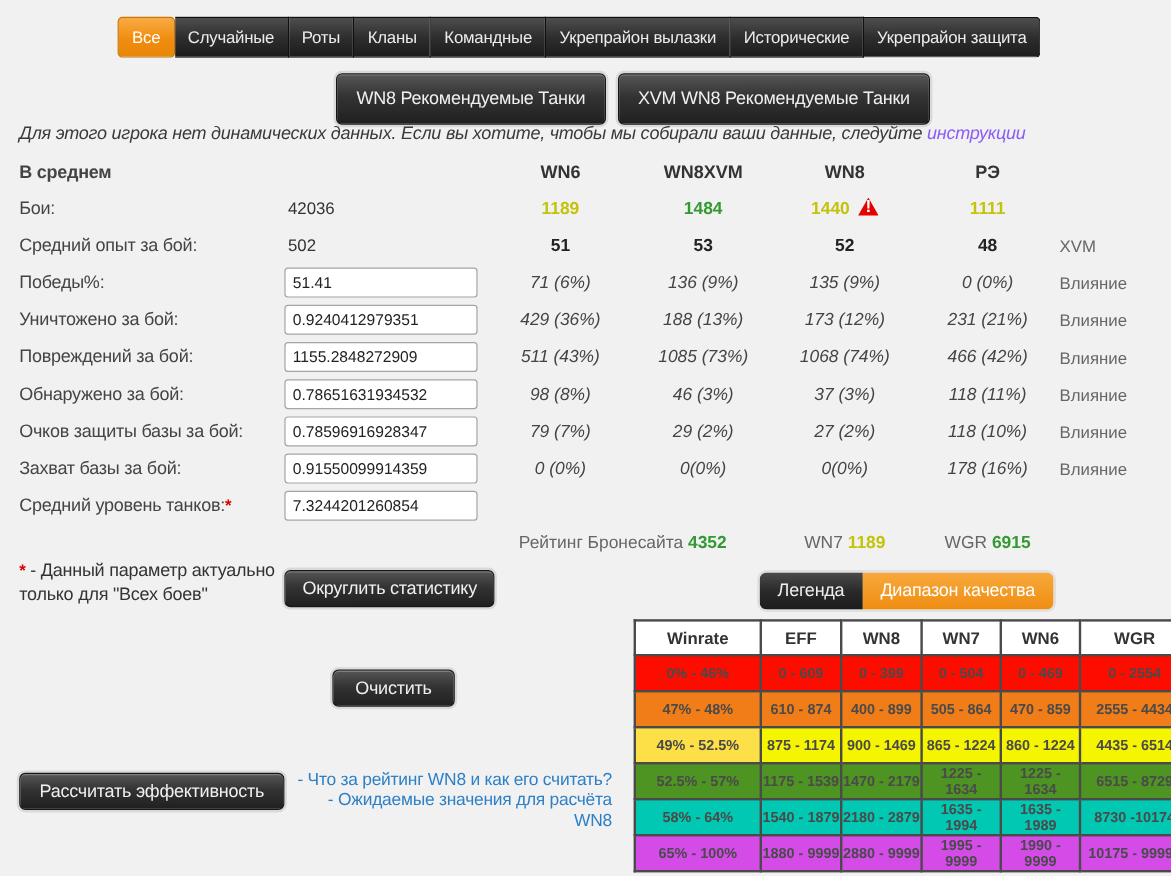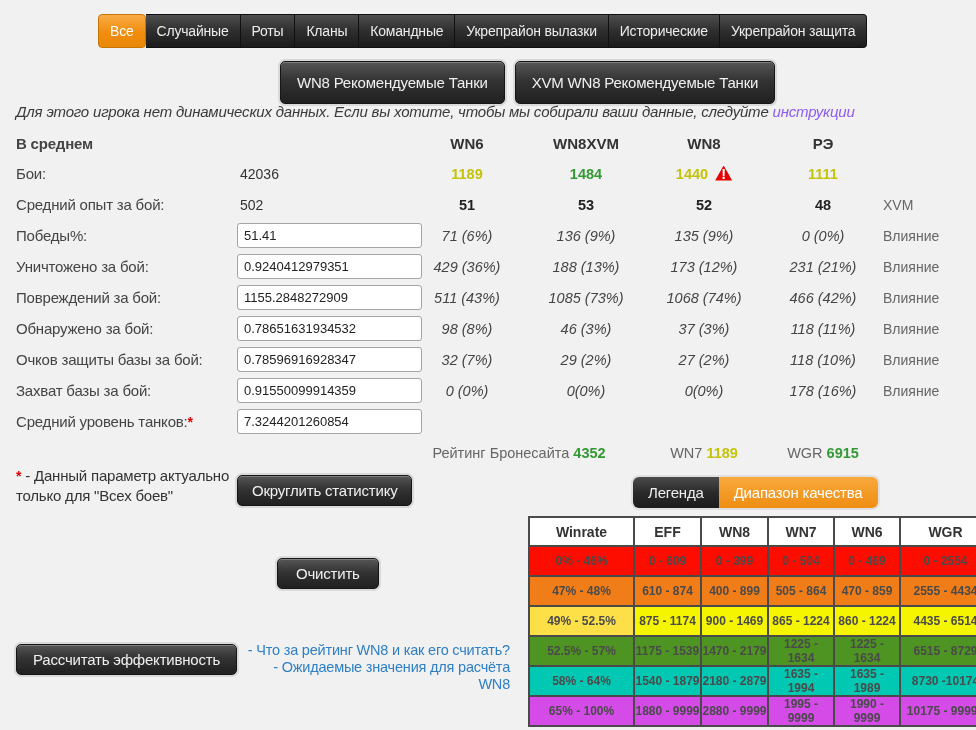--- a/index.html
+++ b/index.html
@@ -49,21 +49,21 @@
     grid-template-columns:221px 163px 134px 104px 132px 106px 1fr;
     align-items:center; height:31px; padding-left:16px;
   }
   .srow.header { height:30px; }
   .c.num { text-align:center; }
   .section-title { font-weight:bold; font-size:16px; color:#333; }
   .colhead { font-weight:bold; font-size:15px; color:#333; }
   .label { font-size:15px; color:#444; letter-spacing:-0.2px; white-space:nowrap; }
   .plain-value { font-size:14px; color:#333; padding-left:3px; }
   .stat-input {
-    width:185px; height:25px; border:1px solid #a5a5a5; border-radius:3px;
+    width:161px; height:25px; border:1px solid #a5a5a5; border-radius:3px;
     background:#fff; font-size:13px; color:#222; padding:0 6px;
     font-family:inherit;
   }
   .bold span { font-weight:bold; color:#222; font-size:14.5px; }
   .italic span { font-style:italic; color:#444; font-size:14.5px; }
   .rating span { font-weight:bold; font-size:14.5px; }
   .right-label { color:#666; font-size:14px; padding-left:7px; }
   .red-star, .red { color:#e00000; font-weight:bold; font-size:14px; }
 
   .warn {
@@ -195,21 +195,21 @@
           <div class="c value" data-interactable="false"><input class="stat-input" data-interactable="true" value="0.78651631934532" style=""></div>
           <div class="c num italic" data-interactable="false"><span data-interactable="false">98 (8%)</span></div>
           <div class="c num italic" data-interactable="false"><span data-interactable="false">46 (3%)</span></div>
           <div class="c num italic" data-interactable="false"><span data-interactable="false">37 (3%)</span></div>
           <div class="c num italic" data-interactable="false"><span data-interactable="false">118 (11%)</span></div>
           <div class="c right-label" data-interactable="false">Влияние</div>
         </div>
         <div class="srow" data-interactable="false">
           <div class="c label" data-interactable="false">Очков защиты базы за бой:</div>
           <div class="c value" data-interactable="false"><input class="stat-input" data-interactable="true" value="0.78596916928347" style=""></div>
-          <div class="c num italic" data-interactable="false"><span data-interactable="false">32 (7%)</span></div>
+          <div class="c num italic" data-interactable="false"><span data-interactable="false">79 (7%)</span></div>
           <div class="c num italic" data-interactable="false"><span data-interactable="false">29 (2%)</span></div>
           <div class="c num italic" data-interactable="false"><span data-interactable="false">27 (2%)</span></div>
           <div class="c num italic" data-interactable="false"><span data-interactable="false">118 (10%)</span></div>
           <div class="c right-label" data-interactable="false">Влияние</div>
         </div>
         <div class="srow" data-interactable="false">
           <div class="c label" data-interactable="false">Захват базы за бой:</div>
           <div class="c value" data-interactable="false"><input class="stat-input" data-interactable="true" value="0.91550099914359" style=""></div>
           <div class="c num italic" data-interactable="false"><span data-interactable="false">0 (0%)</span></div>
           <div class="c num italic" data-interactable="false"><span data-interactable="false">0(0%)</span></div>

